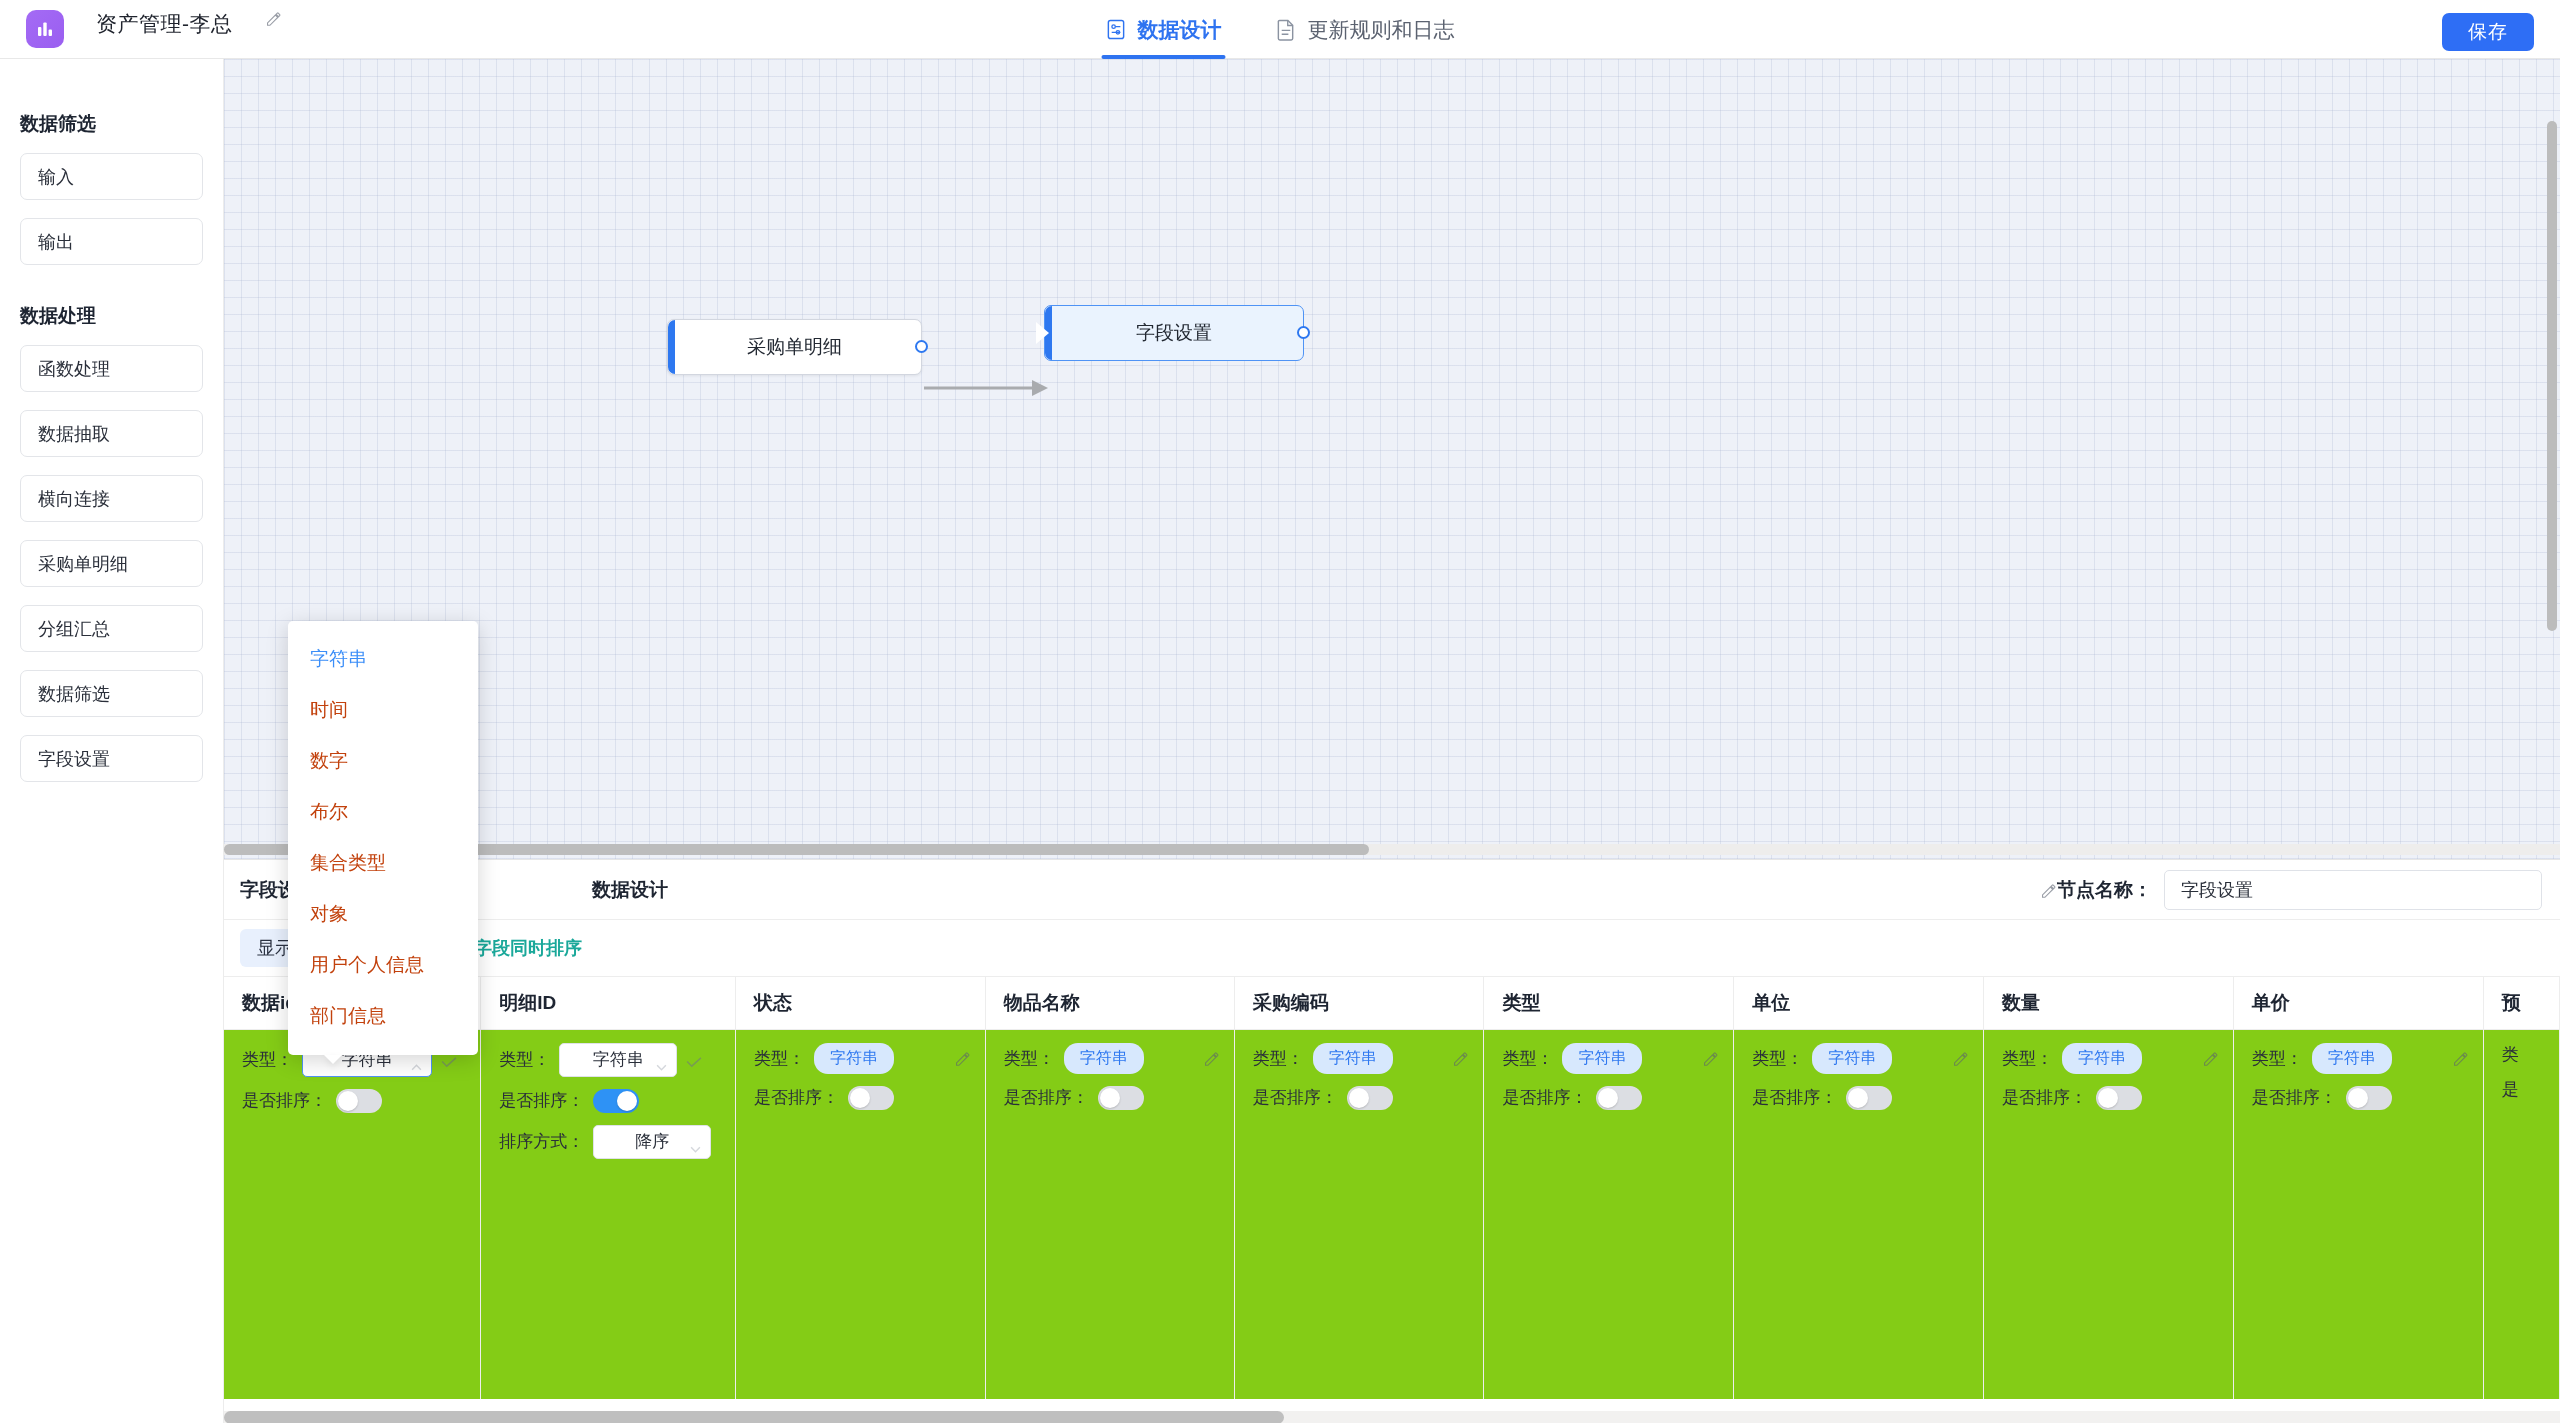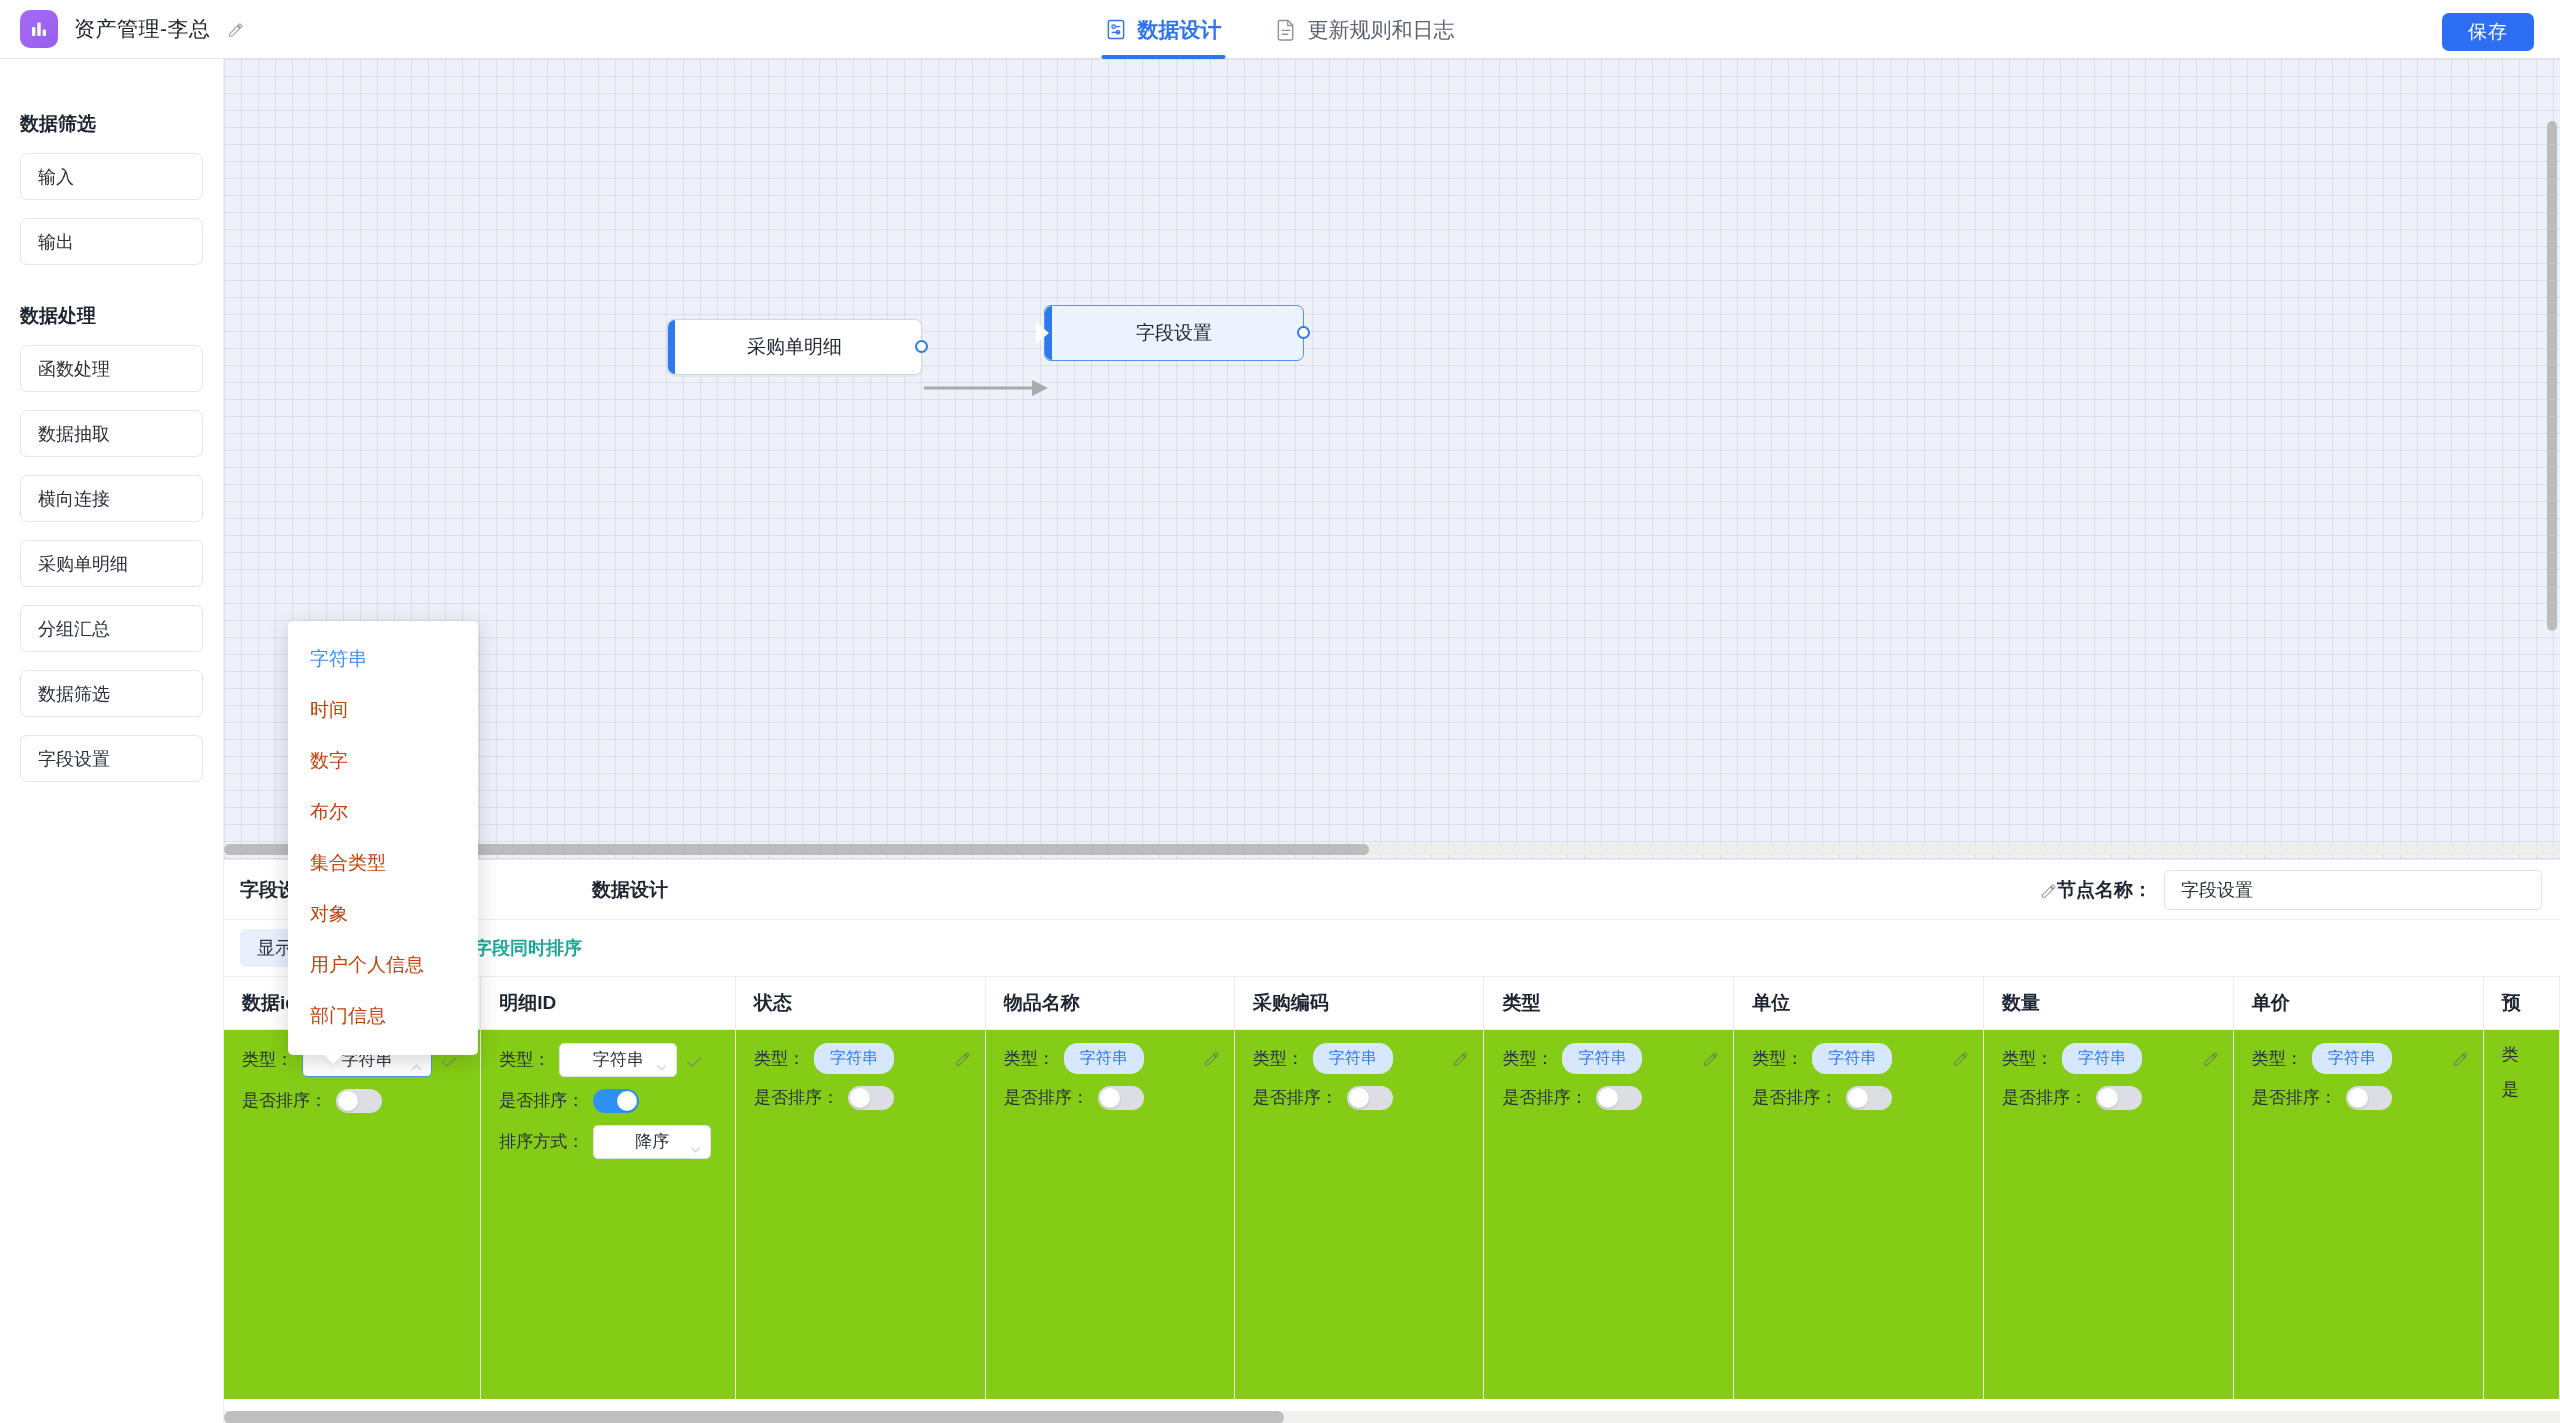--- a/index.html
+++ b/index.html
@@ -9,21 +9,21 @@
     background: #ffffff;
     overflow: hidden;
   }
 
   
   .topbar {
     position: absolute; left: 0; top: 0; width: 2560px; height: 59px;
     background: #fff; border-bottom: 1px solid #e8e8e8;
     display: flex; align-items: center;
   }
-  .brand { display: flex; align-items: center; padding-left: 20px; gap: 16px; }
+  .brand { display: flex; padding-left: 26px; gap: 32px; }
   .brand-logo {
     width: 38px; height: 38px; border-radius: 10px;
     background: linear-gradient(135deg,#a46bf5,#9a5ef0);
     display: flex; align-items: center; justify-content: center;
   }
   .brand-title { font-size: 21px; color: #20242e; font-weight: 500; letter-spacing: .5px; }
   .pencil { display: inline-block; width: 17px; height: 17px; opacity: .62; }
 
   .tabs {
     position: absolute; left: 50%; transform: translateX(-50%);

